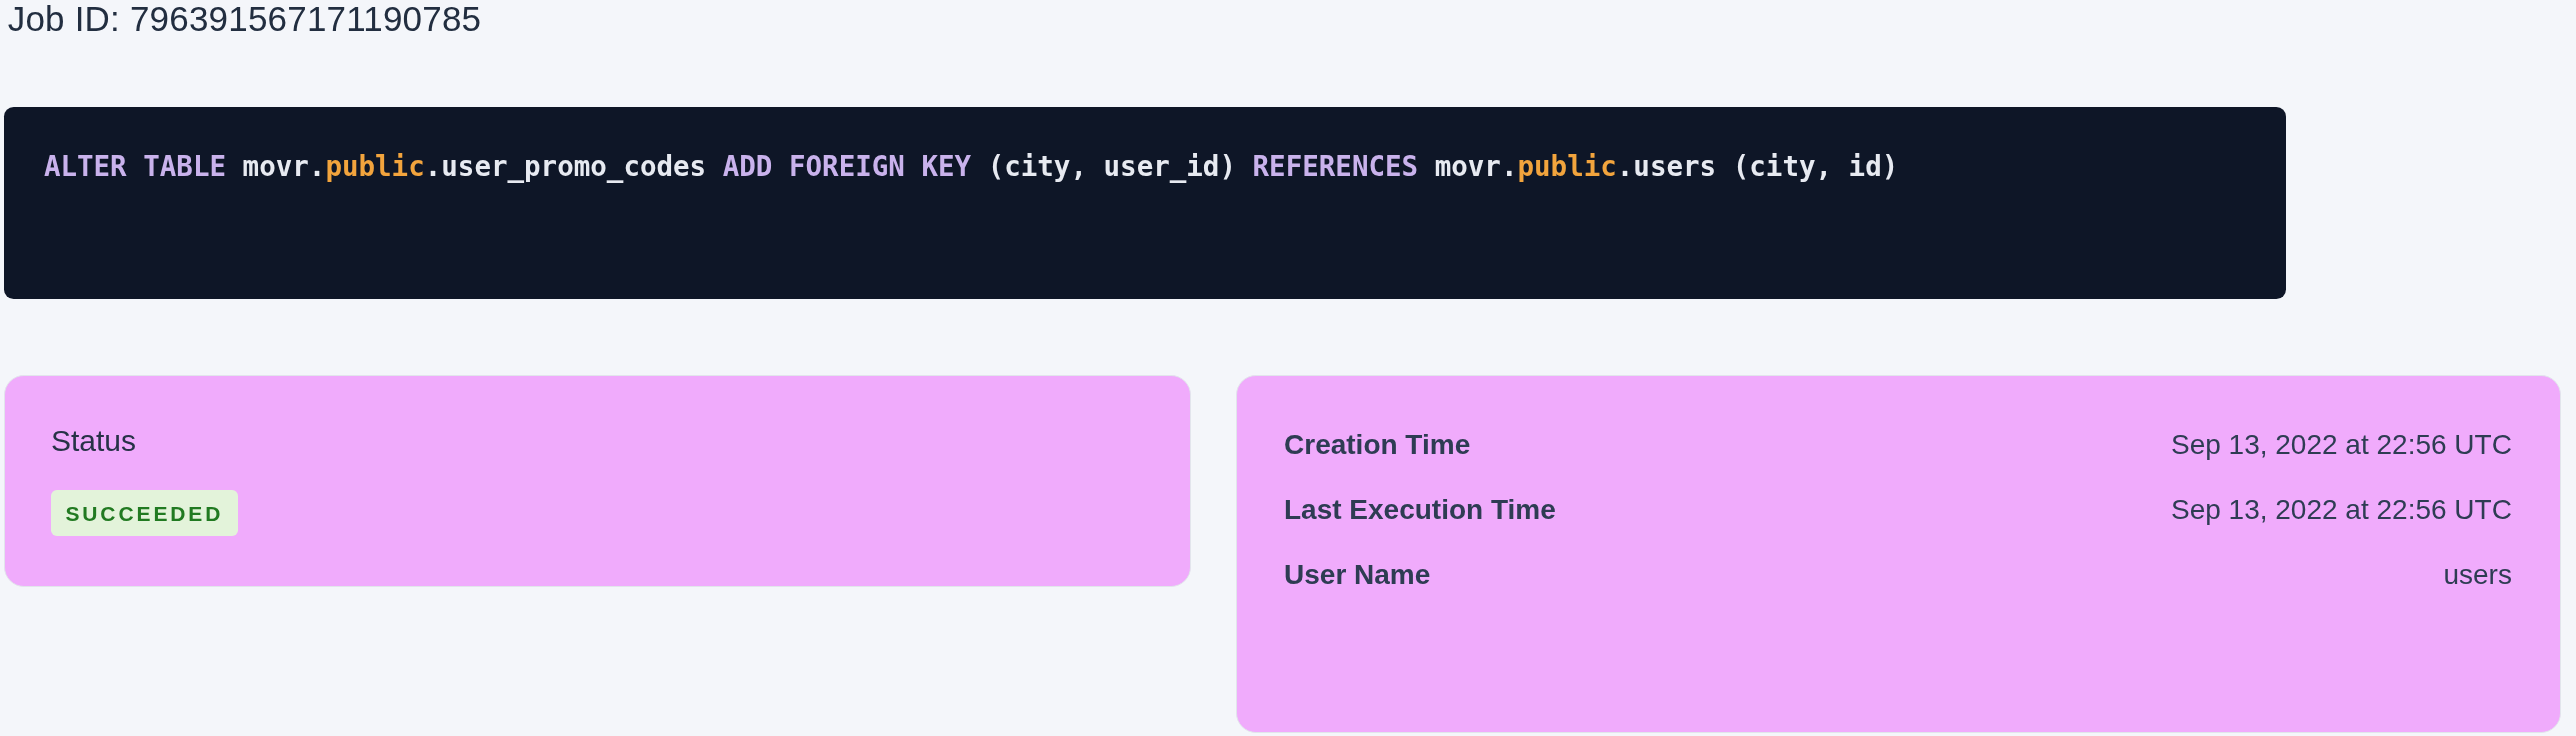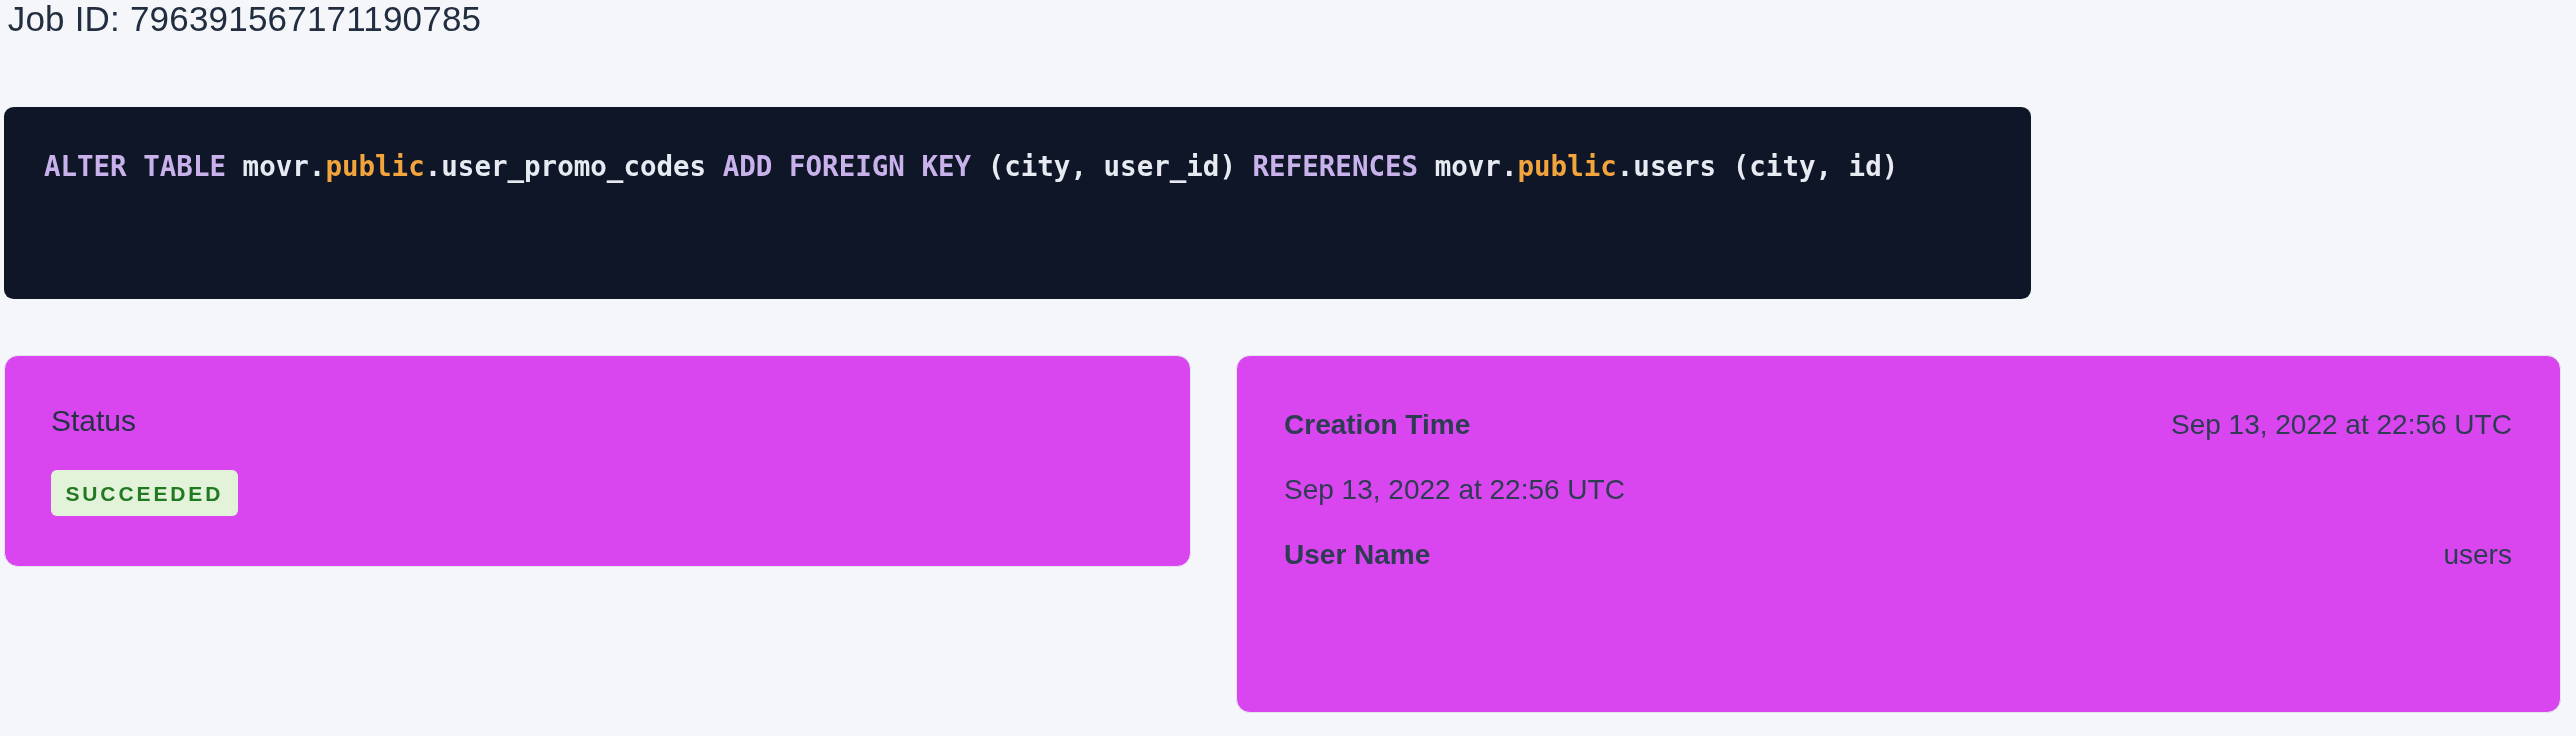--- a/index.html
+++ b/index.html
@@ -22,41 +22,42 @@
     color:var(--text-dark);
   }
   .page-title{
     position:absolute;left:7.7px;top:-1.9px;
     font-size:35px;line-height:42px;font-weight:500;
     color:var(--text-dark);margin:0;
     letter-spacing:0.2px;
   }
   .sql-box{
     position:absolute;left:3.9px;top:107px;
-    width:2027px;height:192px;
+    width:2282px;height:192px;
     background:var(--sql-bg);
     border-radius:9.6px;
     padding:44px 40px;
   }
   .sql-code{
     font-family:"DejaVu Sans Mono",monospace;
     font-size:27.5px;line-height:31px;font-weight:700;
     white-space:pre;display:block;
   }
   .tok-keyword{color:var(--kw);}
   .tok-identifier{color:var(--id);}
   .tok-database{color:var(--db);}
   .cards{
     position:absolute;left:3.9px;top:355px;
     width:2557px;display:flex;gap:45px;align-items:flex-start;
   }
   .card{
-    background:#d946ef;
+    background:#f0abfc;
     border:1.9px solid var(--card-border);
-    border-radius:14px;
+    border-radius:20px;
+    margin-top:20px;
   }
   .card-status{
     width:1254px;height:212px;
     padding:46px 46px;
   }
   .status-heading{
     margin:0;font-size:30px;line-height:37px;font-weight:500;
     color:#273247;
   }
   .status-badge{
@@ -97,20 +98,21 @@
     <span class="status-badge" style="color: rgb(33, 122, 33); background: rgb(227, 243, 218);">SUCCEEDED</span>
   </section>
 
   <section class="card card-details">
     <div id="details-rows">
         <div class="detail-row">
           <span class="detail-label">Creation Time</span>
           <span class="detail-value">Sep 13, 2022 at 22:56 UTC</span>
         </div>
         <div class="detail-row">
+          <span class="detail-label">Last Execution Time</span>
           <span class="detail-value">Sep 13, 2022 at 22:56 UTC</span>
         </div>
         <div class="detail-row">
           <span class="detail-label">User Name</span>
           <span class="detail-value">users</span>
         </div>
       </div>
   </section>
 
 </div>

